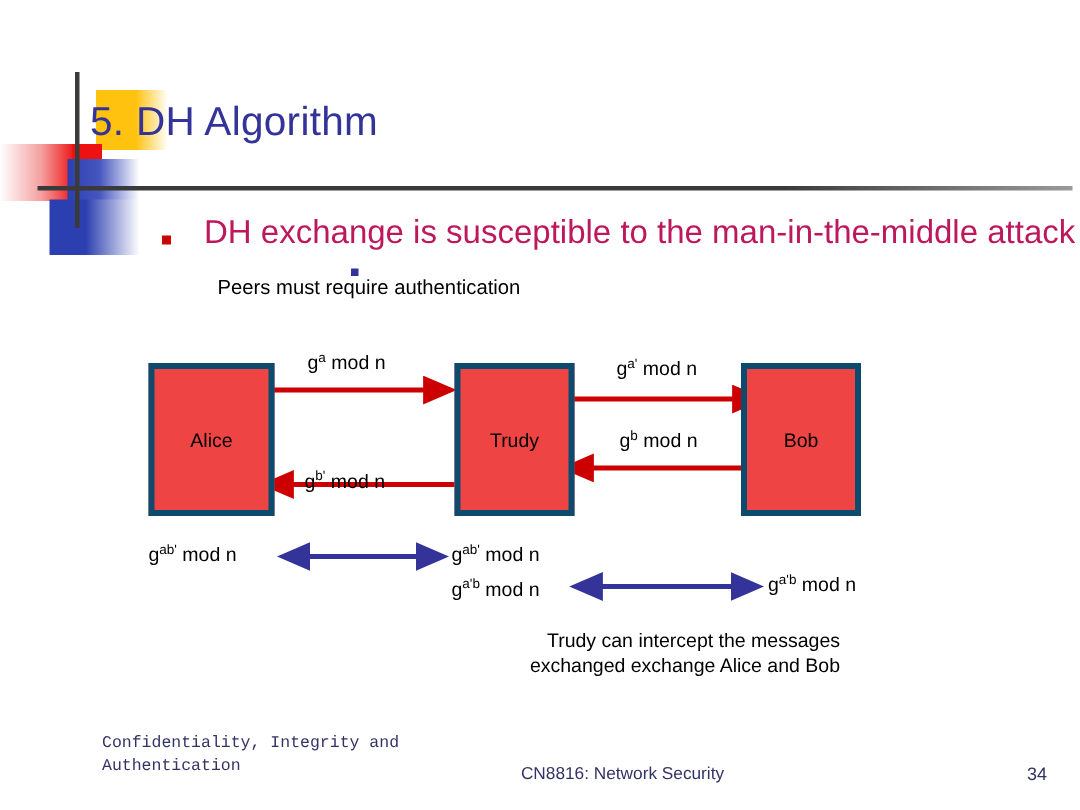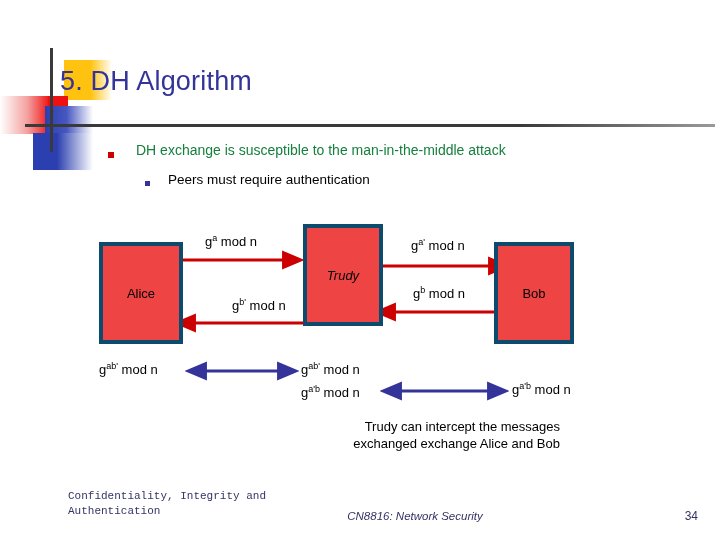--- a/index.html
+++ b/index.html
@@ -52,60 +52,60 @@
     text-align: left;
     font-size: 27px;
     color: #333399;
     letter-spacing: 0.2px;
     white-space: nowrap;
   }
 
   
   .bullet-l1 {
     position: absolute; left: 108px; top: 142px;
-    font-size: 14px; color: #15803d;
+    font-size: 22px; color: #be185d;
     display: flex; align-items: center;
   }
   .bullet-l1 .sq {
     width: 6px; height: 6px; background: #CC0000;
     margin-right: 22px; margin-top: 9px; flex: none;
   }
   .bullet-l2 {
     position: absolute; left: 145px; top: 172px;
     font-size: 13.5px; color: #000000;
-    display: flex; align-items: center;
+    display: flex; align-items: center; flex-direction: column;
   }
   .bullet-l2 .sq {
     width: 5px; height: 5px; background: #333399;
     margin-right: 18px; margin-top: 7px; flex: none;
   }
 
   
   .diagram { position: absolute; left: 0; top: 0; width: 720px; height: 540px; }
 
   .node-box {
     position: absolute;
     border: 4px solid #0c4a6e;
     background: #ef4444;
     display: flex; align-items: center; justify-content: center;
     font-size: 13px; color: #000;
   }
   #box-alice { left: 99px;  top: 242px; width: 76px;  height: 94px; }
-  #box-trudy { left: 303px; top: 224px; width: 72px;  height: 94px; font-style: italic; }
+  #box-trudy { left: 303px; top: 242px; width: 72px;  height: 94px; }
   #box-bob   { left: 494px; top: 242px; width: 72px;  height: 94px; }
   #box-alice span, #box-trudy span, #box-bob span { position: relative; top: 0px; }
 
   .lbl {
     position: absolute; font-size: 13px; color: #000;
     white-space: nowrap;
   }
   .lbl sup { font-size: 9px; vertical-align: super; }
 
   #lbl-ga     { left: 205px; top: 233px; }
-  #lbl-gbp    { left: 203px; top: 297px; margin-left: 29px; }
+  #lbl-gbp    { left: 203px; top: 312px; }
   #lbl-gap    { left: 411px; top: 237px; }
   #lbl-gb     { left: 413px; top: 285px; }
 
   #lbl-abp-left  { left: 99px;  top: 361px; }
   #lbl-abp-right { left: 301px; top: 361px; }
   #lbl-apb-mid   { left: 301px; top: 384px; }
   #lbl-ab-right  { left: 512px; top: 381px; }
 
   
   svg.arrows { position: absolute; left: 0; top: 0; width: 720px; height: 540px; }
@@ -116,21 +116,21 @@
     text-align: right; font-size: 13px; color: #000; line-height: 17px;
   }
 
   
   .footer-left {
     position: absolute; left: 68px; top: 489px; width: 230px;
     font-size: 11px; color: #333366; line-height: 15px; font-family: Liberation Mono, monospace;
   }
   .footer-center {
     position: absolute; left: 250px; top: 510px; width: 330px;
-    text-align: center; font-size: 11.5px; color: #333366; font-style: italic;
+    text-align: center; font-size: 11.5px; color: #333366;
   }
   .footer-page {
     position: absolute; right: 22px; top: 509px;
     font-size: 12px; color: #333366;
   }
 </style>
 </head>
 <body>
 
 <div class="logo">

